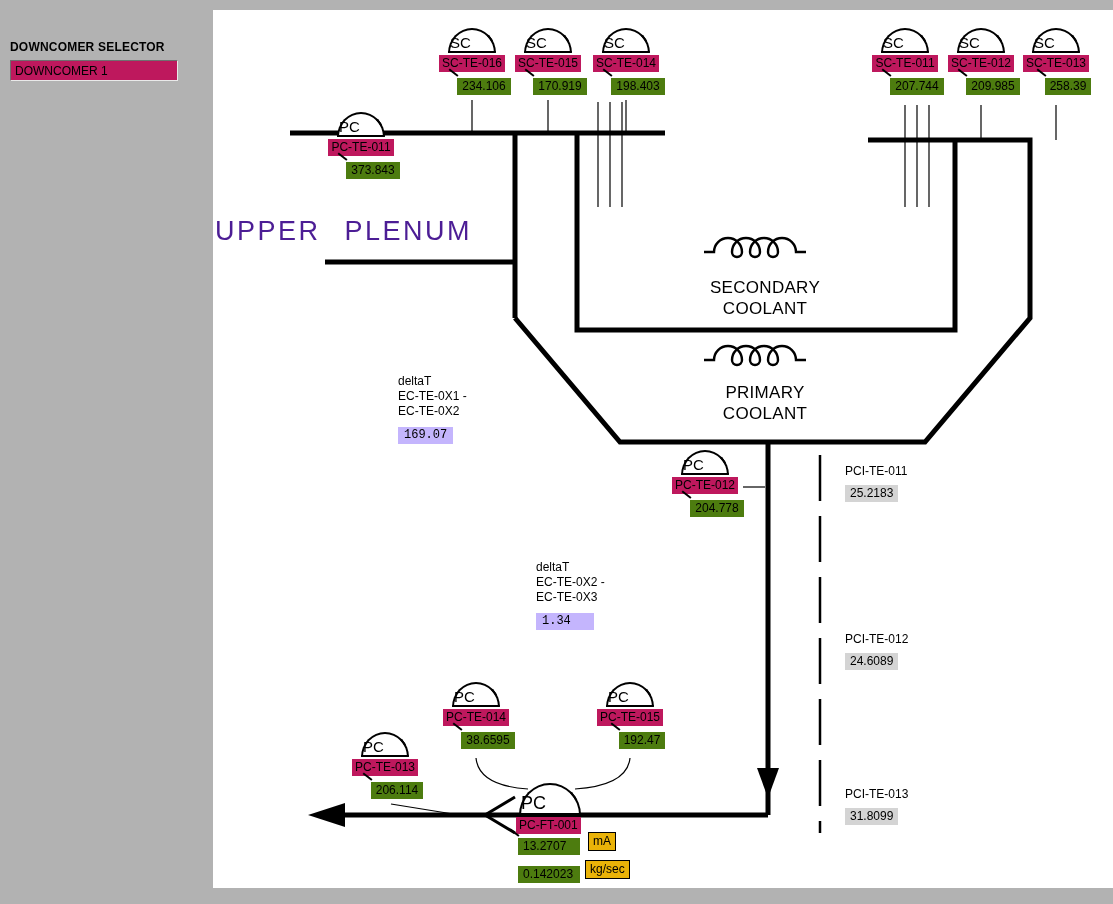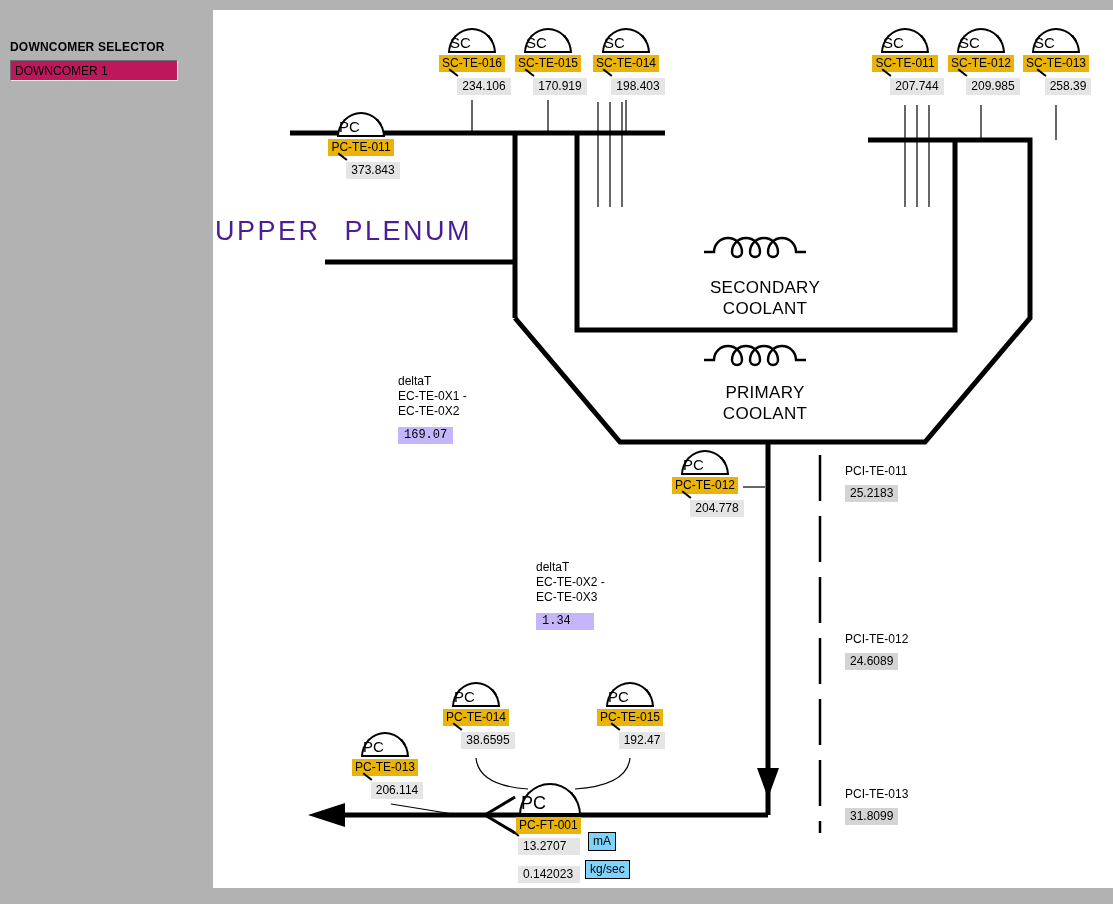--- a/index.html
+++ b/index.html
@@ -27,25 +27,25 @@
   .instr { position:absolute; width:90px; display:flex; flex-direction:column; align-items:center; z-index:4; }
   .dome {
     width:48px; height:25px; background:#fff; box-sizing:border-box;
     border:2.2px solid #000; border-bottom:2.2px solid #000;
     border-radius:50% 50% 0 0 / 100% 100% 0 0;
     display:flex; align-items:flex-end; 
     font-size:15px; line-height:17px; padding-bottom:0px;
   }
   .dome-lg { width:62px; height:32px; font-size:18px; line-height:20px; }
   .tagbox {
-    background:#eab308; font-size:12px; line-height:15px; padding:1px 3px;
+    background:#be185d; font-size:12px; line-height:15px; padding:1px 3px;
     margin-top:2px; white-space:nowrap;
   }
   .valbox {
-    position:relative; background:#e5e5e5; font-size:12px; line-height:15px;
+    position:relative; background:#4d7c0f; font-size:12px; line-height:15px;
     padding:1px 5px; margin-top:6px; white-space:nowrap;
   }
   .instr .valbox { transform:translateX(12px); }
   .tick::before {
     content:""; position:absolute; left:-10px; top:-3px; width:11px; height:1.6px;
     background:#000; transform-origin:right center; transform:rotate(38deg);
   }
 
   
   .plenum {
@@ -67,21 +67,21 @@
   .pci .value { margin-top:6px; background:#d4d4d4; display:inline-block; padding:1px 5px; }
 
   
   .ft { position:absolute; left:275px; top:773px; width:170px; height:100px; z-index:5; }
   .ft .dome { position:absolute; left:31px; top:0; }
   .ft .tagbox { position:absolute; left:28px; top:32px; }
   .ft .valbox { position:absolute; }
   .ft .v1 { left:30px; top:49px; width:52px; }
   .ft .v2 { left:30px; top:77px; width:52px; }
   .unitbox {
-    position:absolute; background:#7dd3fc; border:1px solid #000;
+    position:absolute; background:#eab308; border:1px solid #000;
     font-size:12px; line-height:15px; padding:1px 4px; white-space:nowrap;
   }
   .ft .u1 { left:100px; top:49px; }
   .ft .u2 { left:97px; top:77px; }
 </style>
 </head>
 <body>
 
 <div class="side-panel">
   <div class="selector-label">DOWNCOMER SELECTOR</div>

